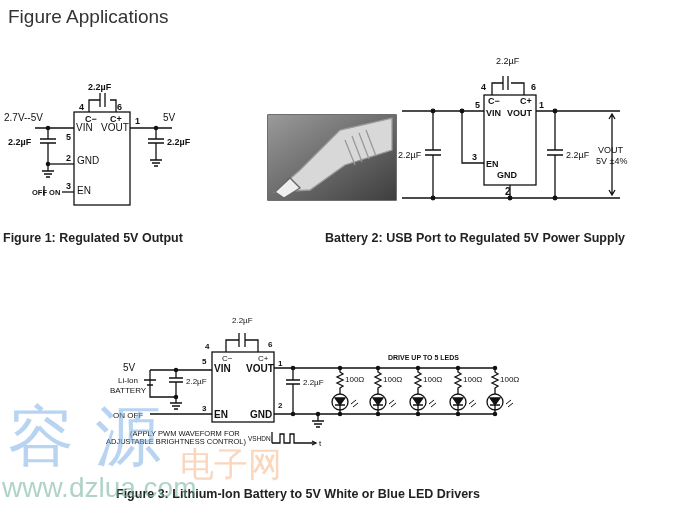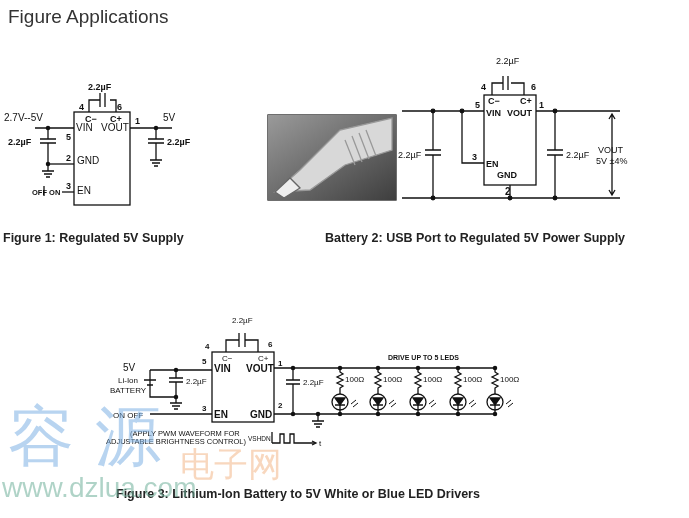--- a/index.html
+++ b/index.html
@@ -196,20 +196,20 @@
           <path d="M490 405H500M495 405V414"></path>
   <path d="M506 404l5-4M508 407l5-4" stroke-width="1"></path>
   <circle cx="495" cy="368" r="1.6" fill="#111"></circle>
           <circle cx="495" cy="414" r="1.6" fill="#111"></circle>
           <text x="500" y="382" fill="#111" stroke="none">100Ω</text>
         </g>
       </g>
   </g>
 </svg>
 
-<div class="cap" style="left:3px;top:231px;">Figure 1: Regulated 5V Supply</div>
+<div class="cap" style="left:3px;top:231px;">Figure 1: Regulated 5V Output</div>
 <div class="cap" style="left:325px;top:231px;">Battery 2: USB Port to Regulated 5V Power Supply</div>
 <div class="cap" style="left:116px;top:487px;">Figure 3: Lithium-Ion Battery to 5V White or Blue LED Drivers</div>
 
 <div class="wm" style="left:8px;top:392px;font-size:66px;color:#7fb2e5;">容</div>
 <div class="wm" style="left:95px;top:392px;font-size:66px;color:#7fb2e5;">源</div>
 <div class="wm" style="left:180px;top:420px;font-size:34px;color:#f3b88a;margin-top:22px;">电子网</div>
 <div class="wm" style="left:2px;top:472px;font-size:28px;color:#6fb09a;font-family:'Liberation Sans',sans-serif;">www.dzlua.com</div>
 
 </body></html>

